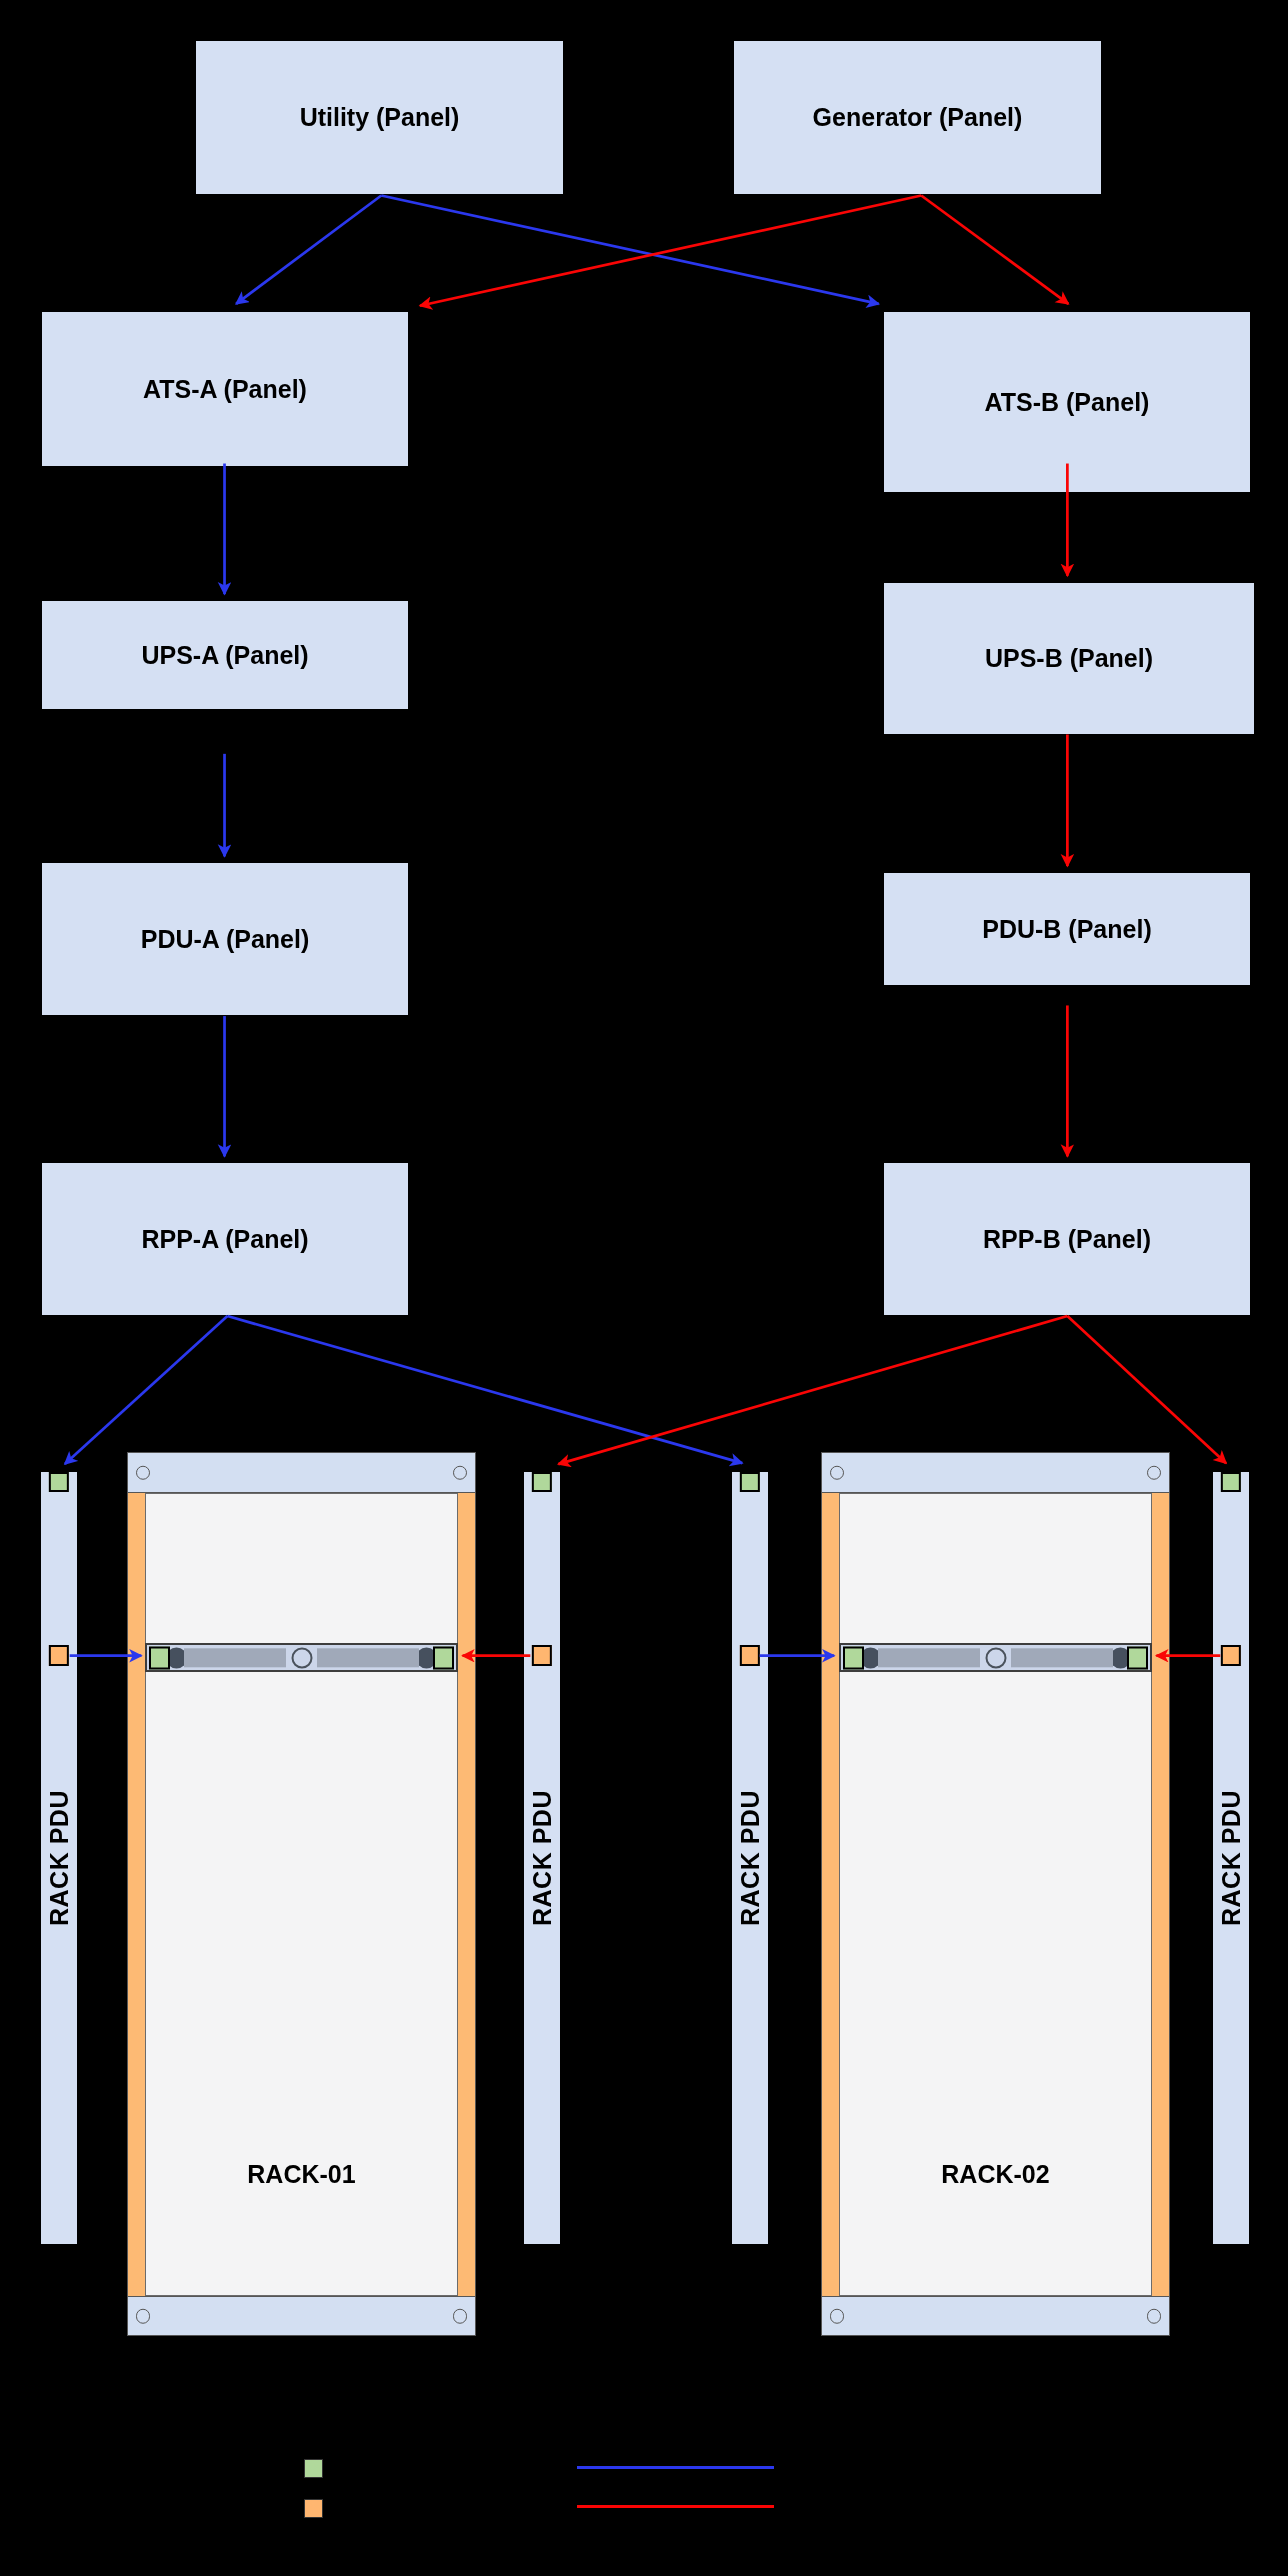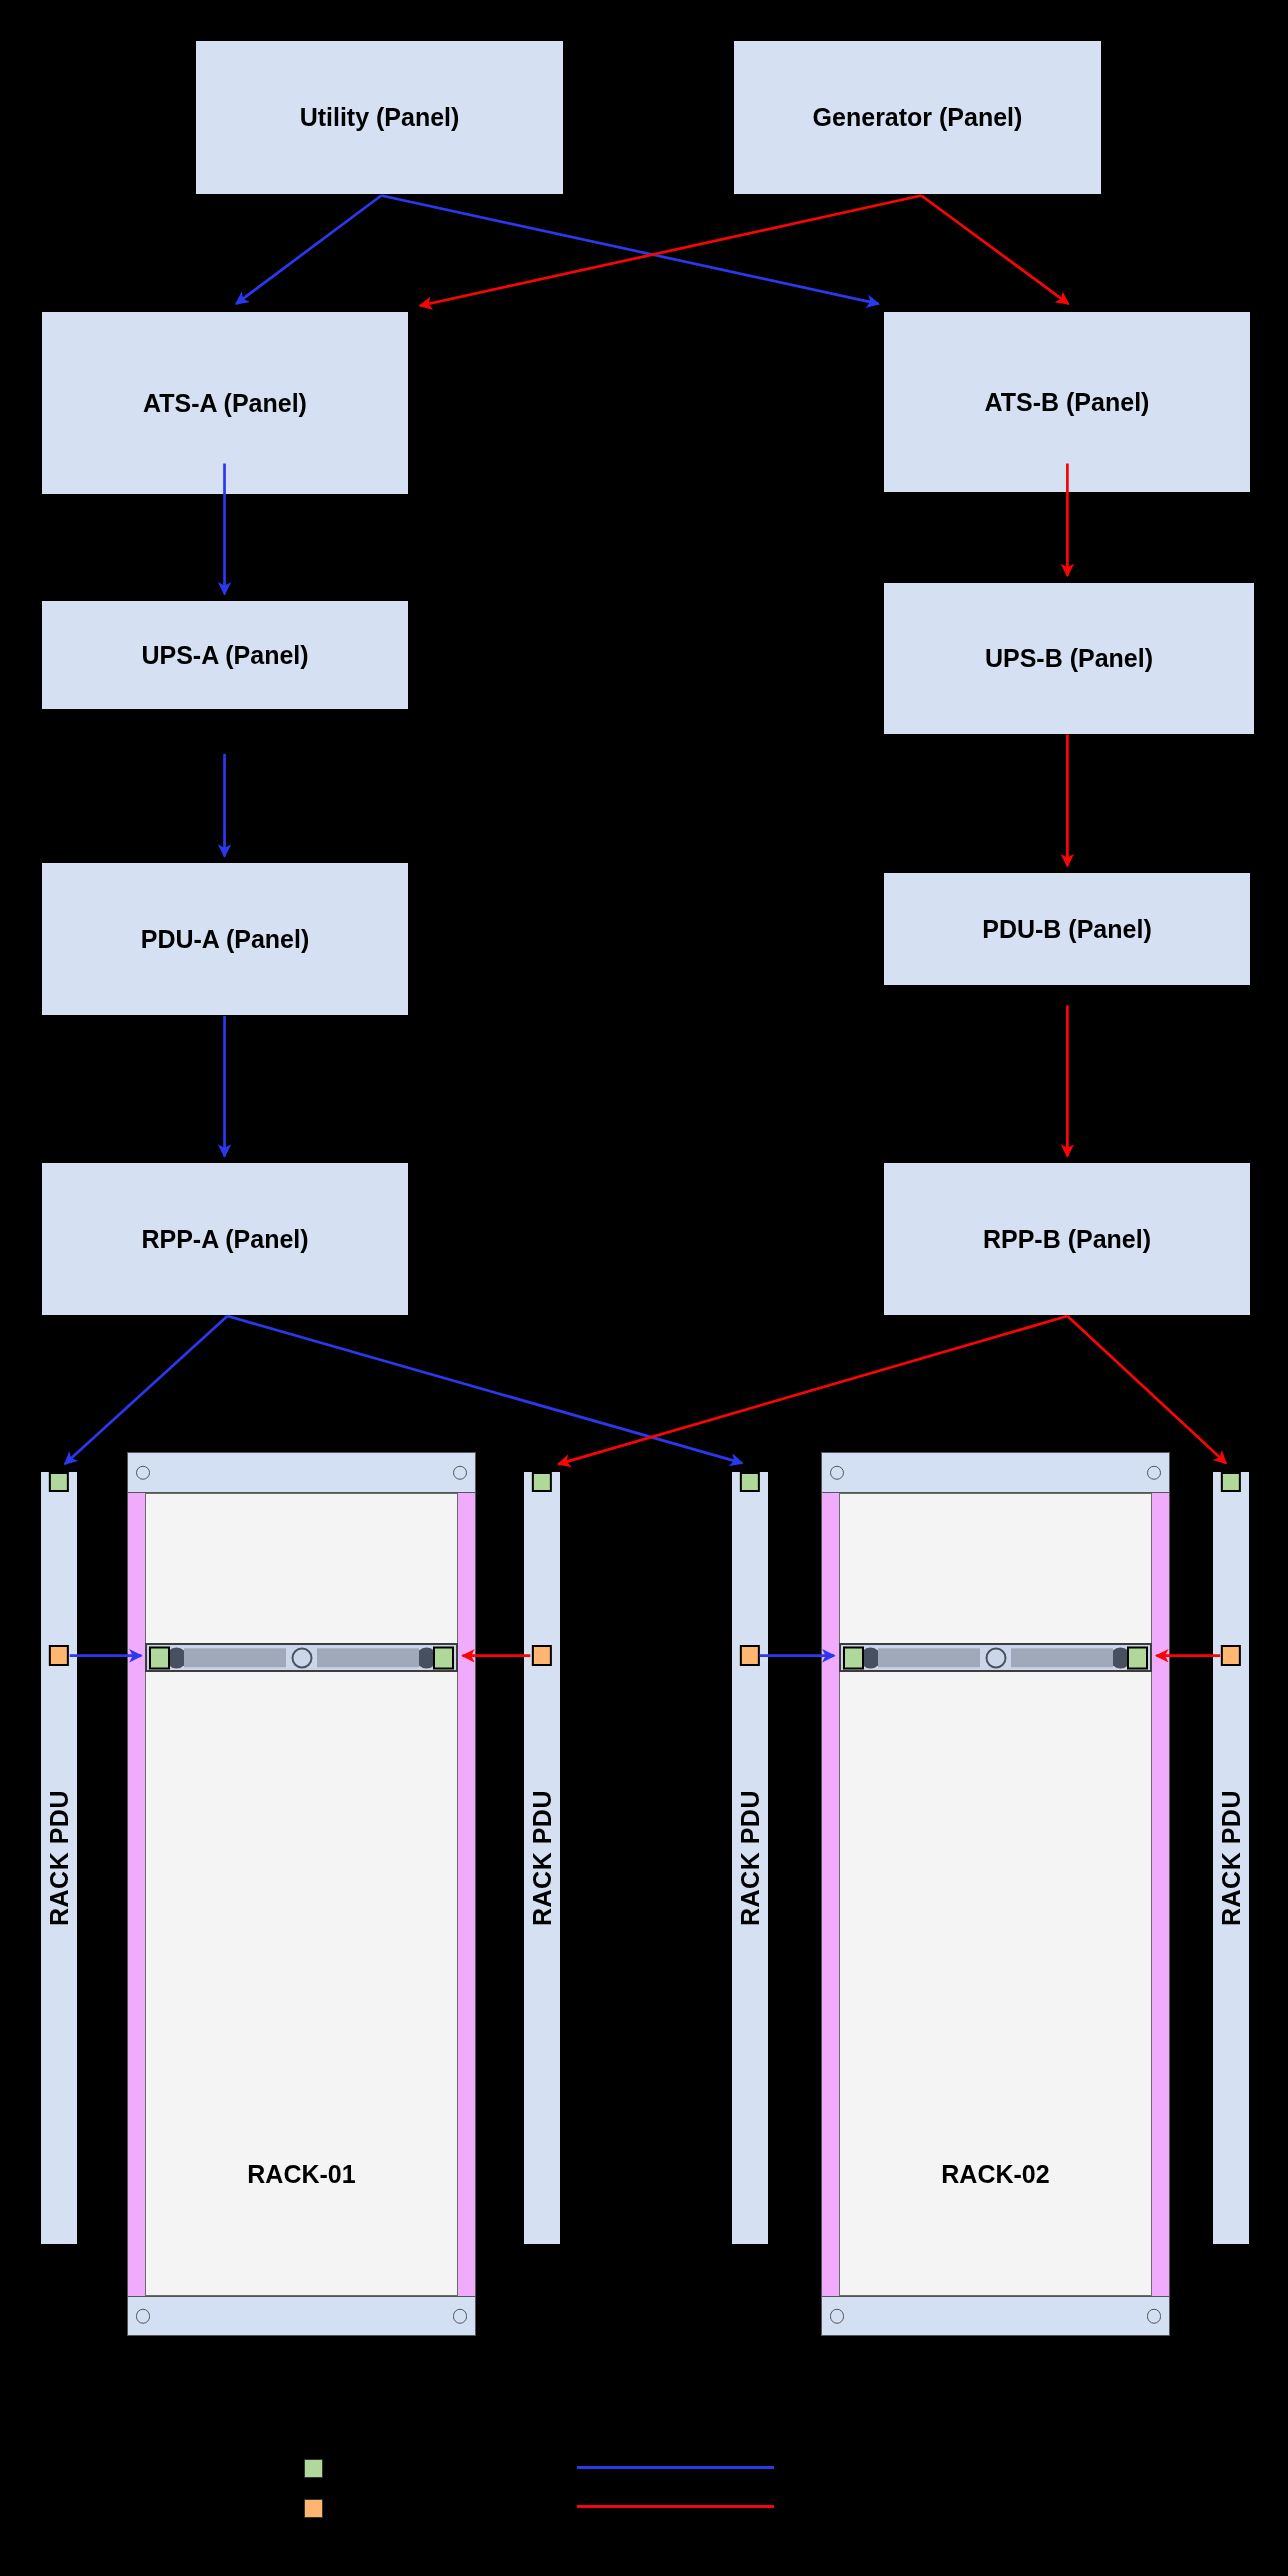--- a/index.html
+++ b/index.html
@@ -8,21 +8,21 @@
     font-family:"Liberation Sans",sans-serif;overflow:hidden;
   }
   *{box-sizing:border-box;}
   .panel{
     position:absolute;background:#d5e0f3;color:#000;
     display:flex;align-items:center;justify-content:center;
     font-weight:700;font-size:25px;text-align:center;
   }
   .arrows{position:absolute;left:0;top:0;pointer-events:none;}
   
-  .rack{position:absolute;border:1.9px solid #565656;background:#f0abfc;}
+  .rack{position:absolute;border:1.9px solid #565656;background:#fdba74;}
   .rack-band{position:absolute;left:0;right:0;background:#d3dff2;}
   .rack-band.hdr{top:0;height:40px;border-bottom:1.9px solid #565656;}
   .rack-band.ftr{bottom:0;height:39px;border-top:1.9px solid #565656;}
   .hole{
     position:absolute;top:50%;transform:translateY(-50%);
     width:14.5px;height:14.5px;border:1.9px solid #565656;border-radius:50%;
   }
   .rack-interior{
     position:absolute;left:17.4px;right:17.4px;top:40px;bottom:39px;
     background:#f4f4f5;border:1.9px solid #6b6b6b;
@@ -70,21 +70,21 @@
 </style>
 </head>
 <body>
 
 <div class="panel" style="left:196px;top:41px;width:367px;height:153px">
   <span>Utility (Panel)</span>
 </div>
 <div class="panel" style="left:734px;top:41px;width:367px;height:153px">
   <span>Generator (Panel)</span>
 </div>
-<div class="panel" style="left:42px;top:312px;width:366px;height:182px">
+<div class="panel" style="left:42px;top:312px;width:366px;height:154px">
   <span>ATS-A (Panel)</span>
 </div>
 <div class="panel" style="left:884px;top:312px;width:366px;height:180px">
   <span>ATS-B (Panel)</span>
 </div>
 <div class="panel" style="left:42px;top:601px;width:366px;height:108px">
   <span>UPS-A (Panel)</span>
 </div>
 <div class="panel" style="left:884px;top:583px;width:370px;height:151px">
   <span>UPS-B (Panel)</span>

